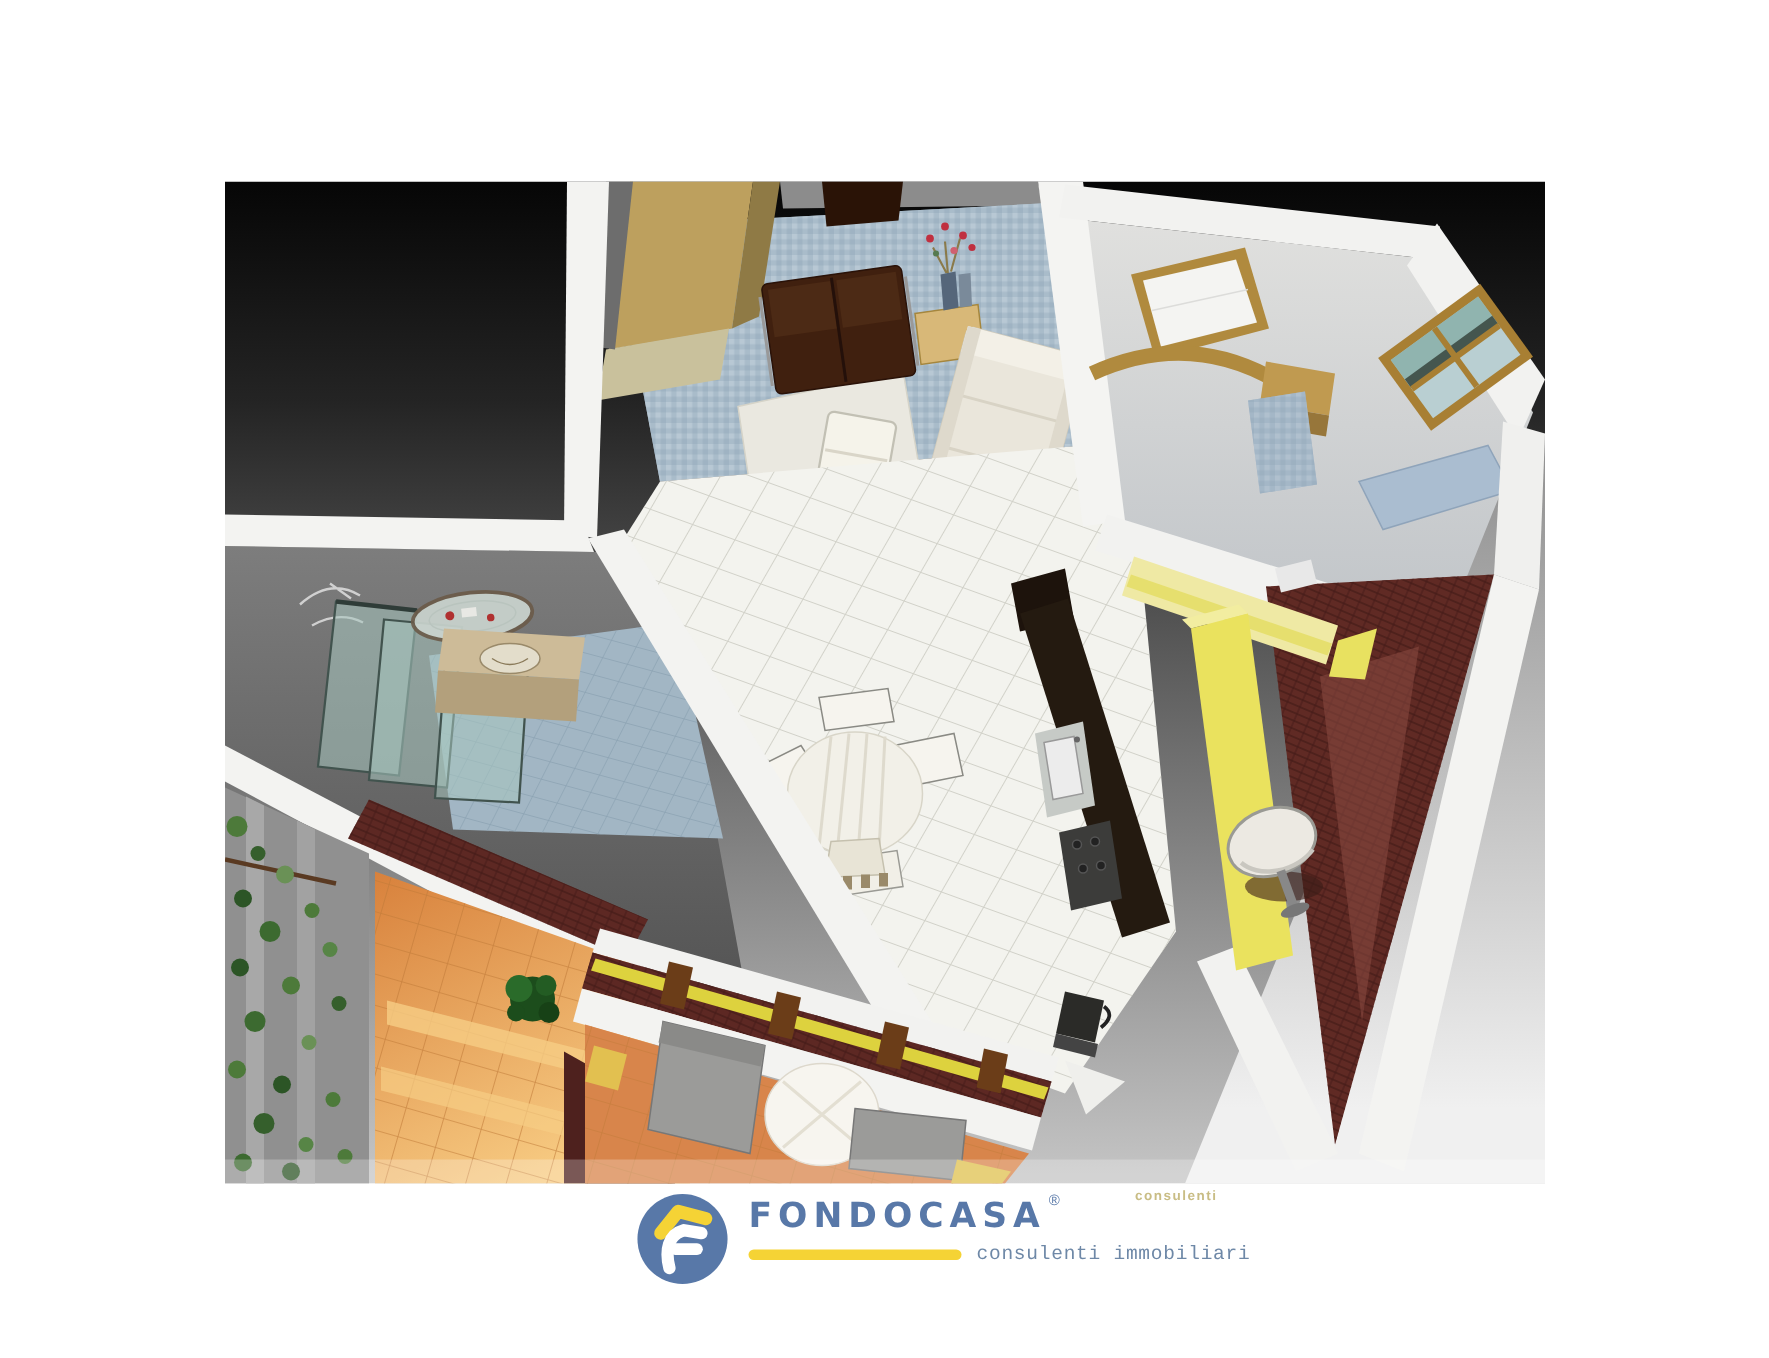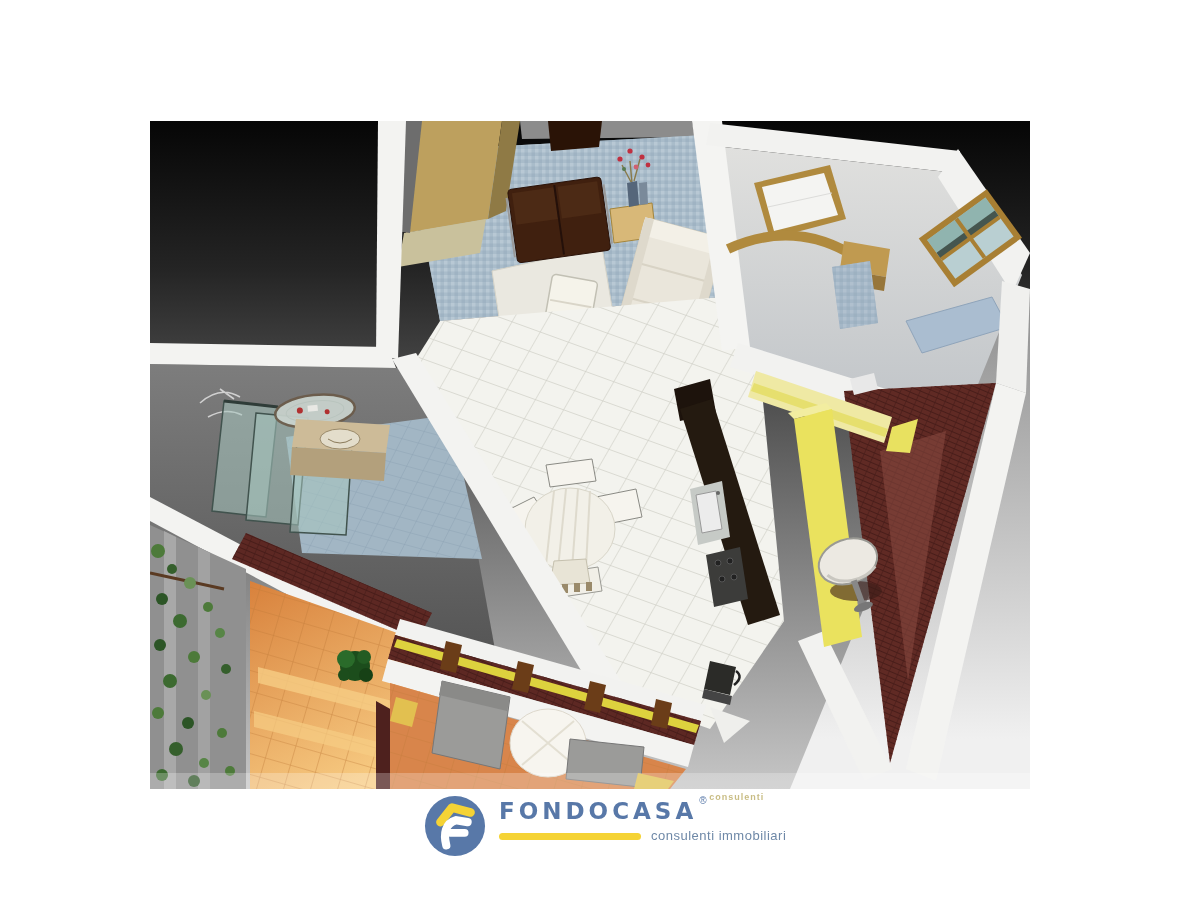--- a/index.html
+++ b/index.html
@@ -12,21 +12,21 @@
   
   .logo{position:absolute;left:424px;top:795px;display:flex;align-items:flex-start;}
   .logo-icon{width:62px;height:62px;}
   .logo-text{margin-left:13px;padding-top:5px;position:relative;}
   .brand-row{position:relative;line-height:1;white-space:nowrap;}
   .brand{font-size:23px;font-weight:700;letter-spacing:4px;color:#5878a8;
          font-family:"DejaVu Sans","Liberation Sans",sans-serif;}
   .affiliato{position:absolute;top:-7px;right:22px;font-size:9px;letter-spacing:1px;
              color:#c9bd85;font-weight:700;}
   .reg{font-size:10px;color:#5878a8;vertical-align:top;position:relative;top:-4px;left:2px;}
-  .tagline-row{display:flex;align-items:center;margin-top:6px;}
+  .tagline-row{display:flex;align-items:center;margin-top:6px;font-family:Liberation Mono, monospace;}
   .bar{width:142px;height:7px;border-radius:4px;background:#f5d335;}
   .tagline{margin-left:10px;font-size:13px;color:#6e88a7;letter-spacing:0.5px;
            transform:translateY(-1px);}
 </style>
 </head>
 <body>
 
 <div class="page">
 
   <div class="render">

